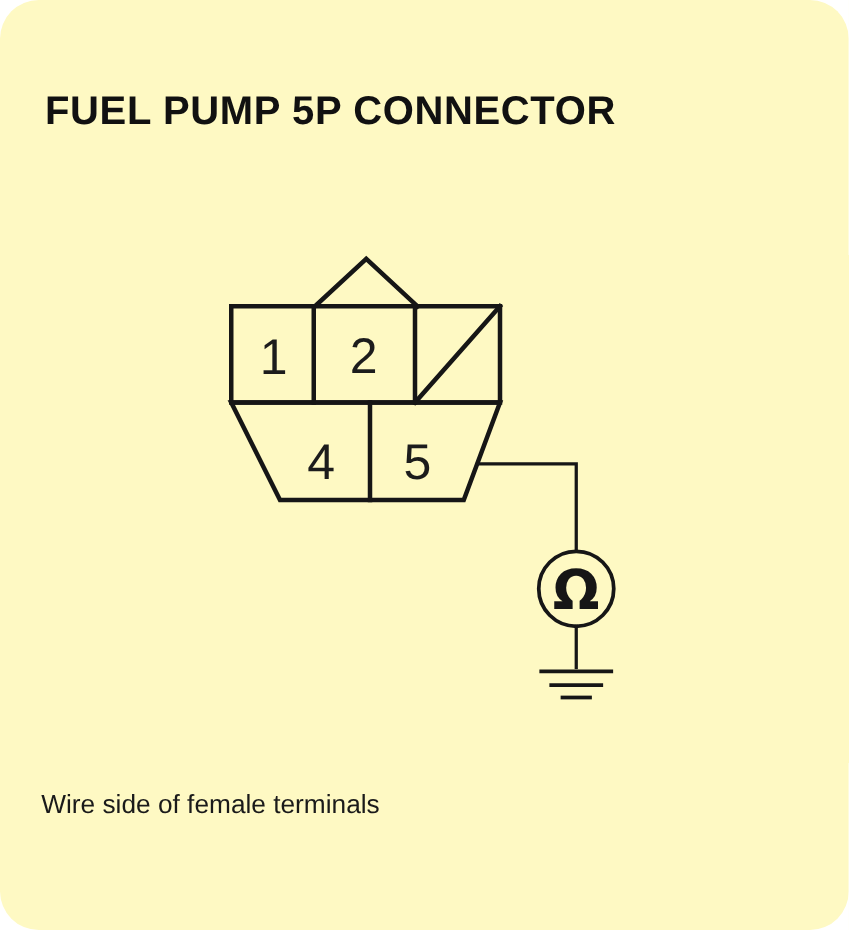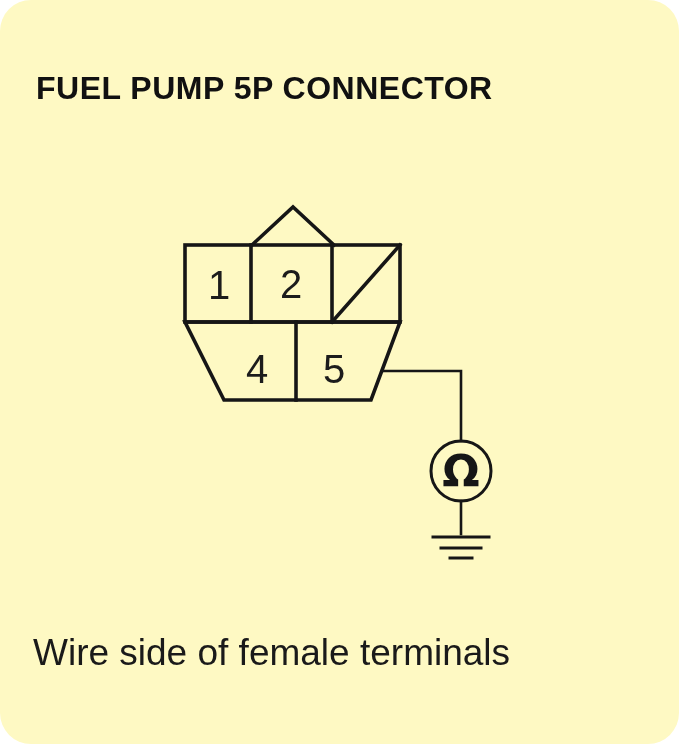--- a/index.html
+++ b/index.html
@@ -64,21 +64,21 @@
     font-size: 28px;
     font-weight: bold;
     line-height: 33px;
     color: #111111;
     white-space: nowrap;
   }
   .caption {
     position: absolute;
     left: 33px;
     top: 632px;
-    font-size: 37px;
+    font-size: 21px;
     font-weight: 400;
     color: #1a1a1a;
     white-space: nowrap;
   }
 </style>
 </head>
 <body>
 
 <div class="page">
 

